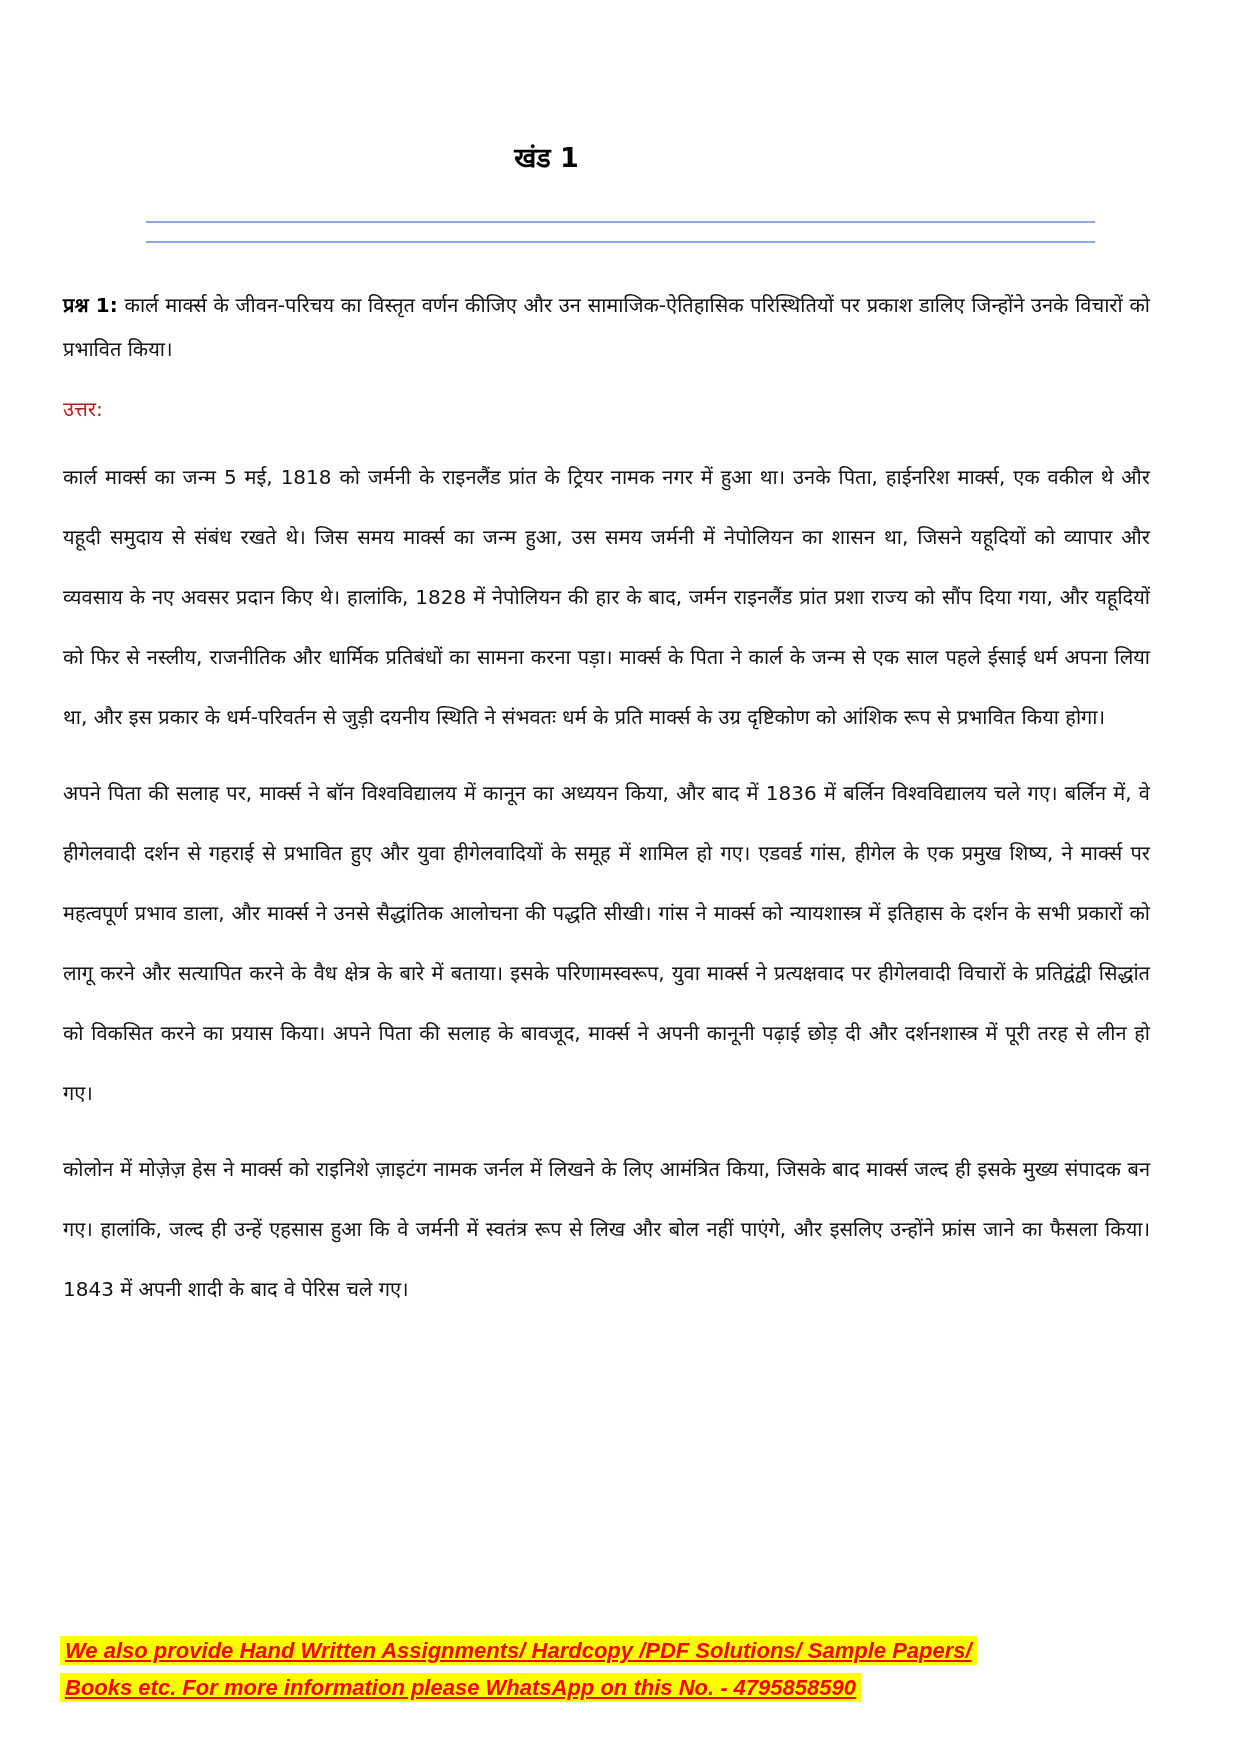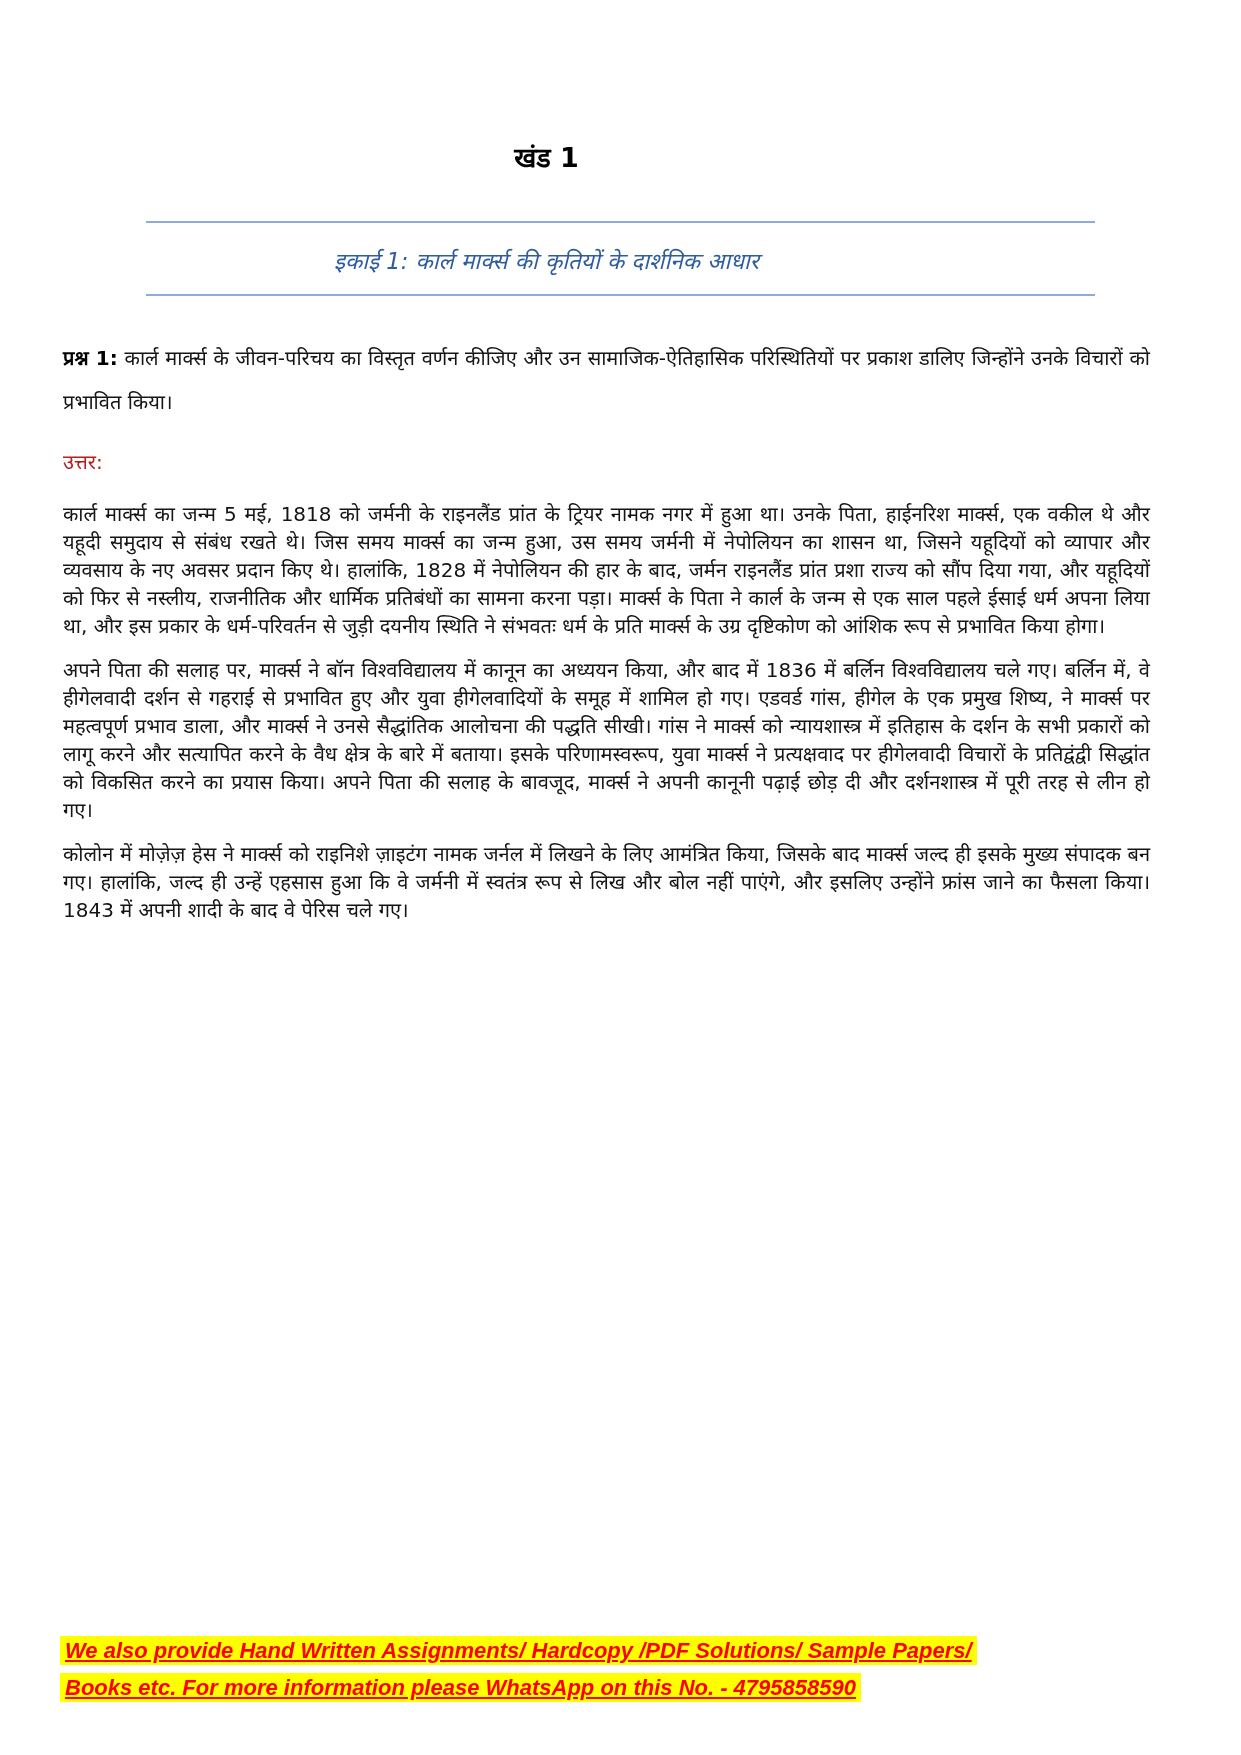--- a/index.html
+++ b/index.html
@@ -56,21 +56,21 @@
   .answer-label {
     margin-top: 16px;
     font-size: 20px;
     line-height: 44px;
     color: #b91c1c;
   }
 
   .body-para {
     margin-top: 16px;
     font-size: 20px;
-    line-height: 28px;
+    line-height: 60px;
     text-align: justify;
     color: #141414;
   }
 
   .footer {
     position: absolute;
     top: 1632px;
     left: 60px;
     right: 180px;
     text-align: left;
@@ -89,21 +89,20 @@
 </style>
 </head>
 <body>
 
 <div class="page">
 
   <h1 class="section-title">खंड 1</h1>
 
   <div class="rule rule-top"></div>
 
-  <h2 class="unit-heading">इकाई 1: कार्ल मार्क्स की कृतियों के दार्शनिक आधार</h2>
 
   <div class="rule rule-bottom"></div>
 
   <div class="content">
 
     <p class="question"><span class="q-label">प्रश्न 1:</span> <span>कार्ल मार्क्स के जीवन-परिचय का विस्तृत वर्णन कीजिए और उन सामाजिक-ऐतिहासिक परिस्थितियों पर प्रकाश डालिए जिन्होंने उनके विचारों को प्रभावित किया।</span></p>
 
     <p class="answer-label">उत्तर:</p>
 
     <p class="body-para">कार्ल मार्क्स का जन्म 5 मई, 1818 को जर्मनी के राइनलैंड प्रांत के ट्रियर नामक नगर में हुआ था। उनके पिता, हाईनरिश मार्क्स, एक वकील थे और यहूदी समुदाय से संबंध रखते थे। जिस समय मार्क्स का जन्म हुआ, उस समय जर्मनी में नेपोलियन का शासन था, जिसने यहूदियों को व्यापार और व्यवसाय के नए अवसर प्रदान किए थे। हालांकि, 1828 में नेपोलियन की हार के बाद, जर्मन राइनलैंड प्रांत प्रशा राज्य को सौंप दिया गया, और यहूदियों को फिर से नस्लीय, राजनीतिक और धार्मिक प्रतिबंधों का सामना करना पड़ा। मार्क्स के पिता ने कार्ल के जन्म से एक साल पहले ईसाई धर्म अपना लिया था, और इस प्रकार के धर्म-परिवर्तन से जुड़ी दयनीय स्थिति ने संभवतः धर्म के प्रति मार्क्स के उग्र दृष्टिकोण को आंशिक रूप से प्रभावित किया होगा।</p>

